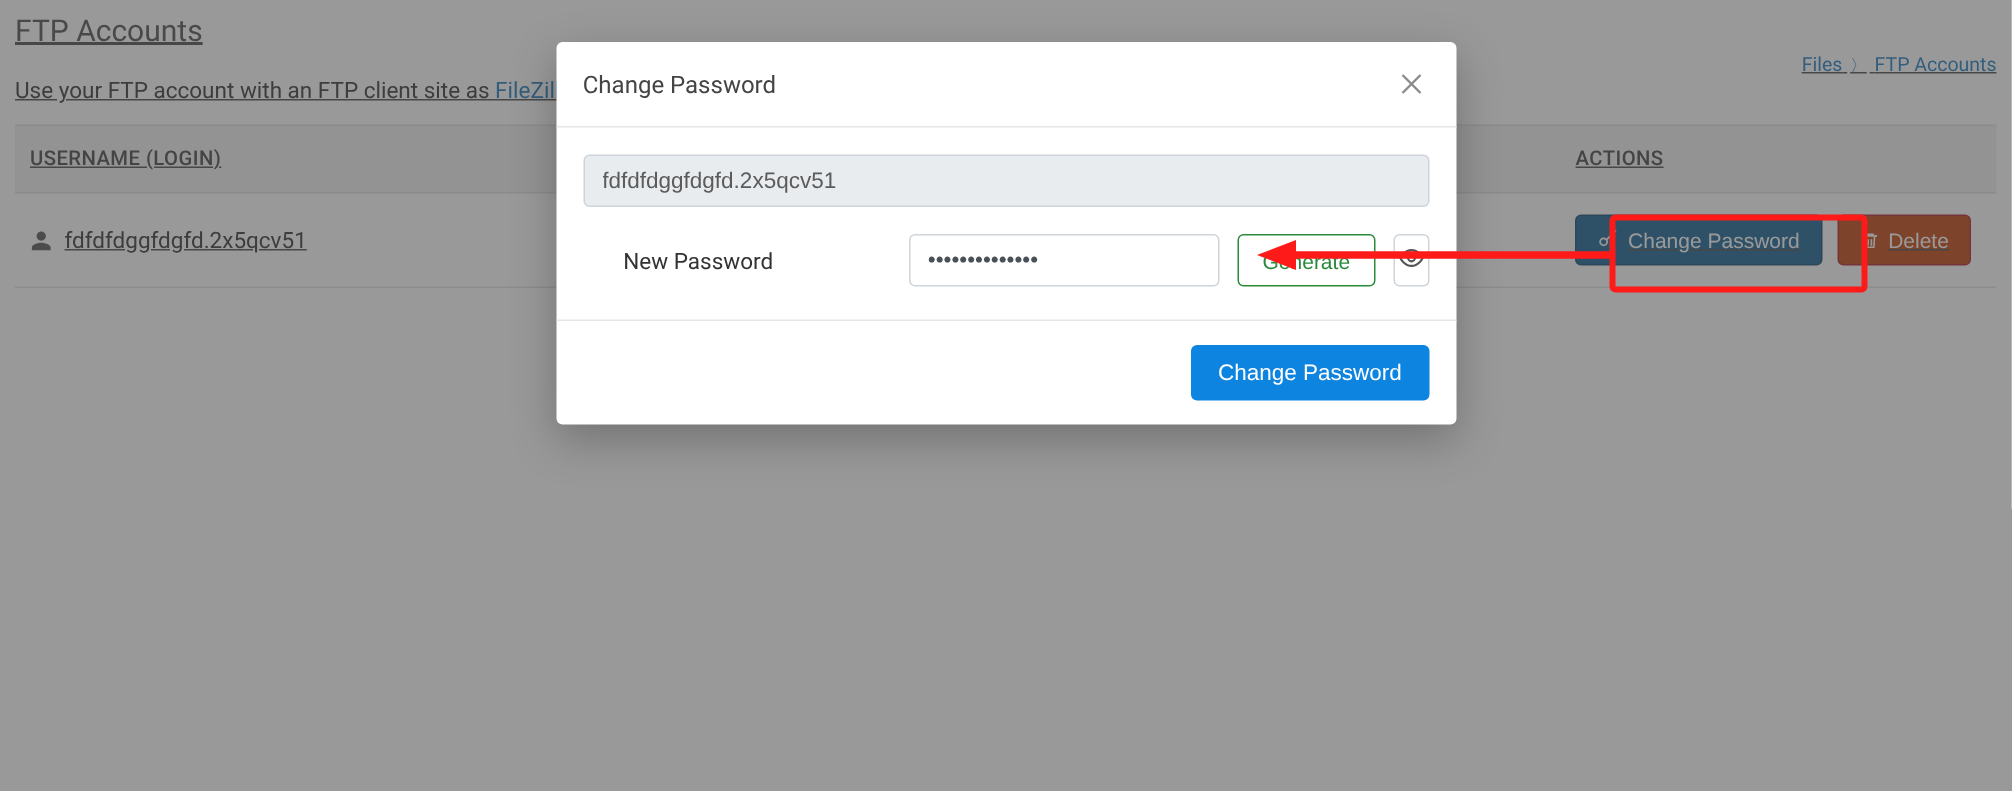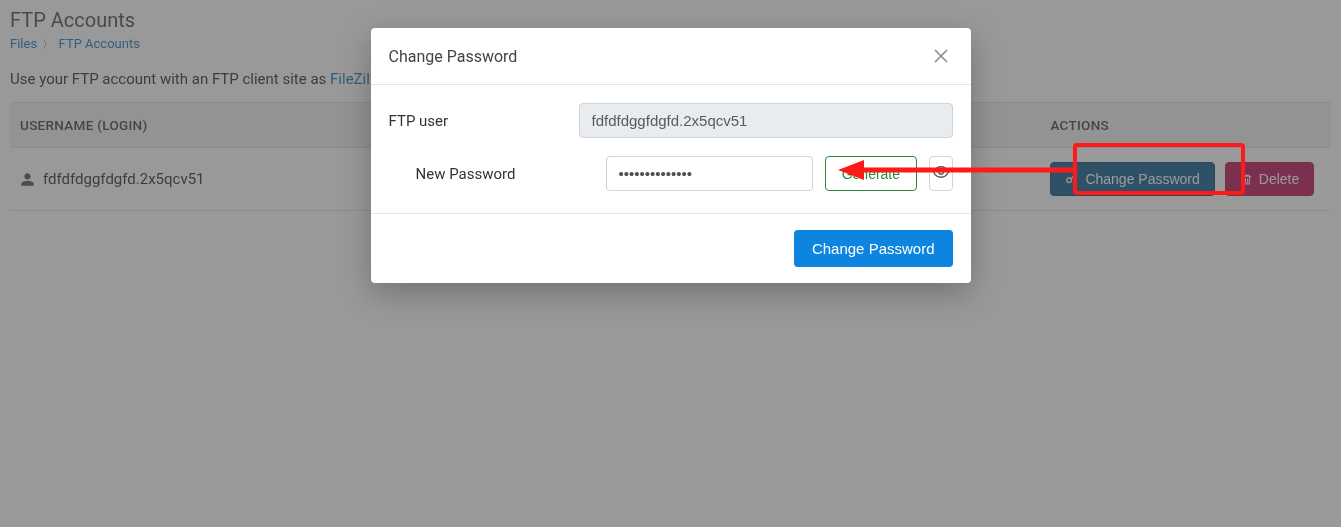--- a/index.html
+++ b/index.html
@@ -8,31 +8,32 @@
     font-size: 14px;
     color: #4a4a4a;
     background: #fff;
     width: 1341px;
     height: 527px;
     position: relative;
     overflow: hidden;
   }
   .page {
     padding: 8px 10px;
+    text-decoration: underline;
   }
   h1.page-title {
     font-size: 20px;
     font-weight: 400;
     color: #4f4f4f;
     margin-bottom: 4px;
   }
   .breadcrumb {
     font-size: 13px;
     color: #1e7abf;
-    margin-bottom: 18px;
+    text-align: right;
   }
   .breadcrumb a { color: #1e7abf; text-decoration: none; }
   .breadcrumb .sep { color: #1e7abf; padding: 0 2px; font-size: 11px; }
   .intro {
     font-size: 15px;
     color: #333;
     margin-bottom: 14px;
   }
   .intro a { color: #1e7abf; text-decoration: none; }
   table.tbl {
@@ -68,21 +69,21 @@
     cursor: pointer;
     border: 1px solid transparent;
     white-space: nowrap;
   }
   .btn-change {
     background: #156090;
     border-color: #0f4a70;
     color: #fff;
   }
   .btn-delete {
-    background: #be185d;
+    background: #c2410c;
     border-color: #b11f2d;
     color: #fff;
   }
   .actions-cell { display:flex; gap:10px; }
 
   
   .overlay {
     position: absolute; inset: 0;
     background: rgba(70,70,70,0.55);
   }
@@ -220,21 +221,20 @@
   <div class="modal-header">
     <div class="modal-title">Change Password</div>
     <button class="close">
       <svg width="14" height="14" viewBox="0 0 14 14" stroke="#8a8a8a" stroke-width="1.6">
           <path d="M1 1 L13 13 M13 1 L1 13"></path>
         </svg>
     </button>
   </div>
   <div class="modal-body">
     <div class="form-row">
-      <div class="form-label">FTP user</div>
       <div class="form-controls">
         <input class="input" readonly="" value="fdfdfdggfdgfd.2x5qcv51" style="">
       </div>
     </div>
     <div class="form-row">
       <div class="form-label">New Password</div>
       <div class="form-controls pw-wrap">
         <input class="input pw-input" type="text" value="••••••••••••••" style="">
         <button class="btn-generate">Generate</button>
         <button class="btn-eye">

